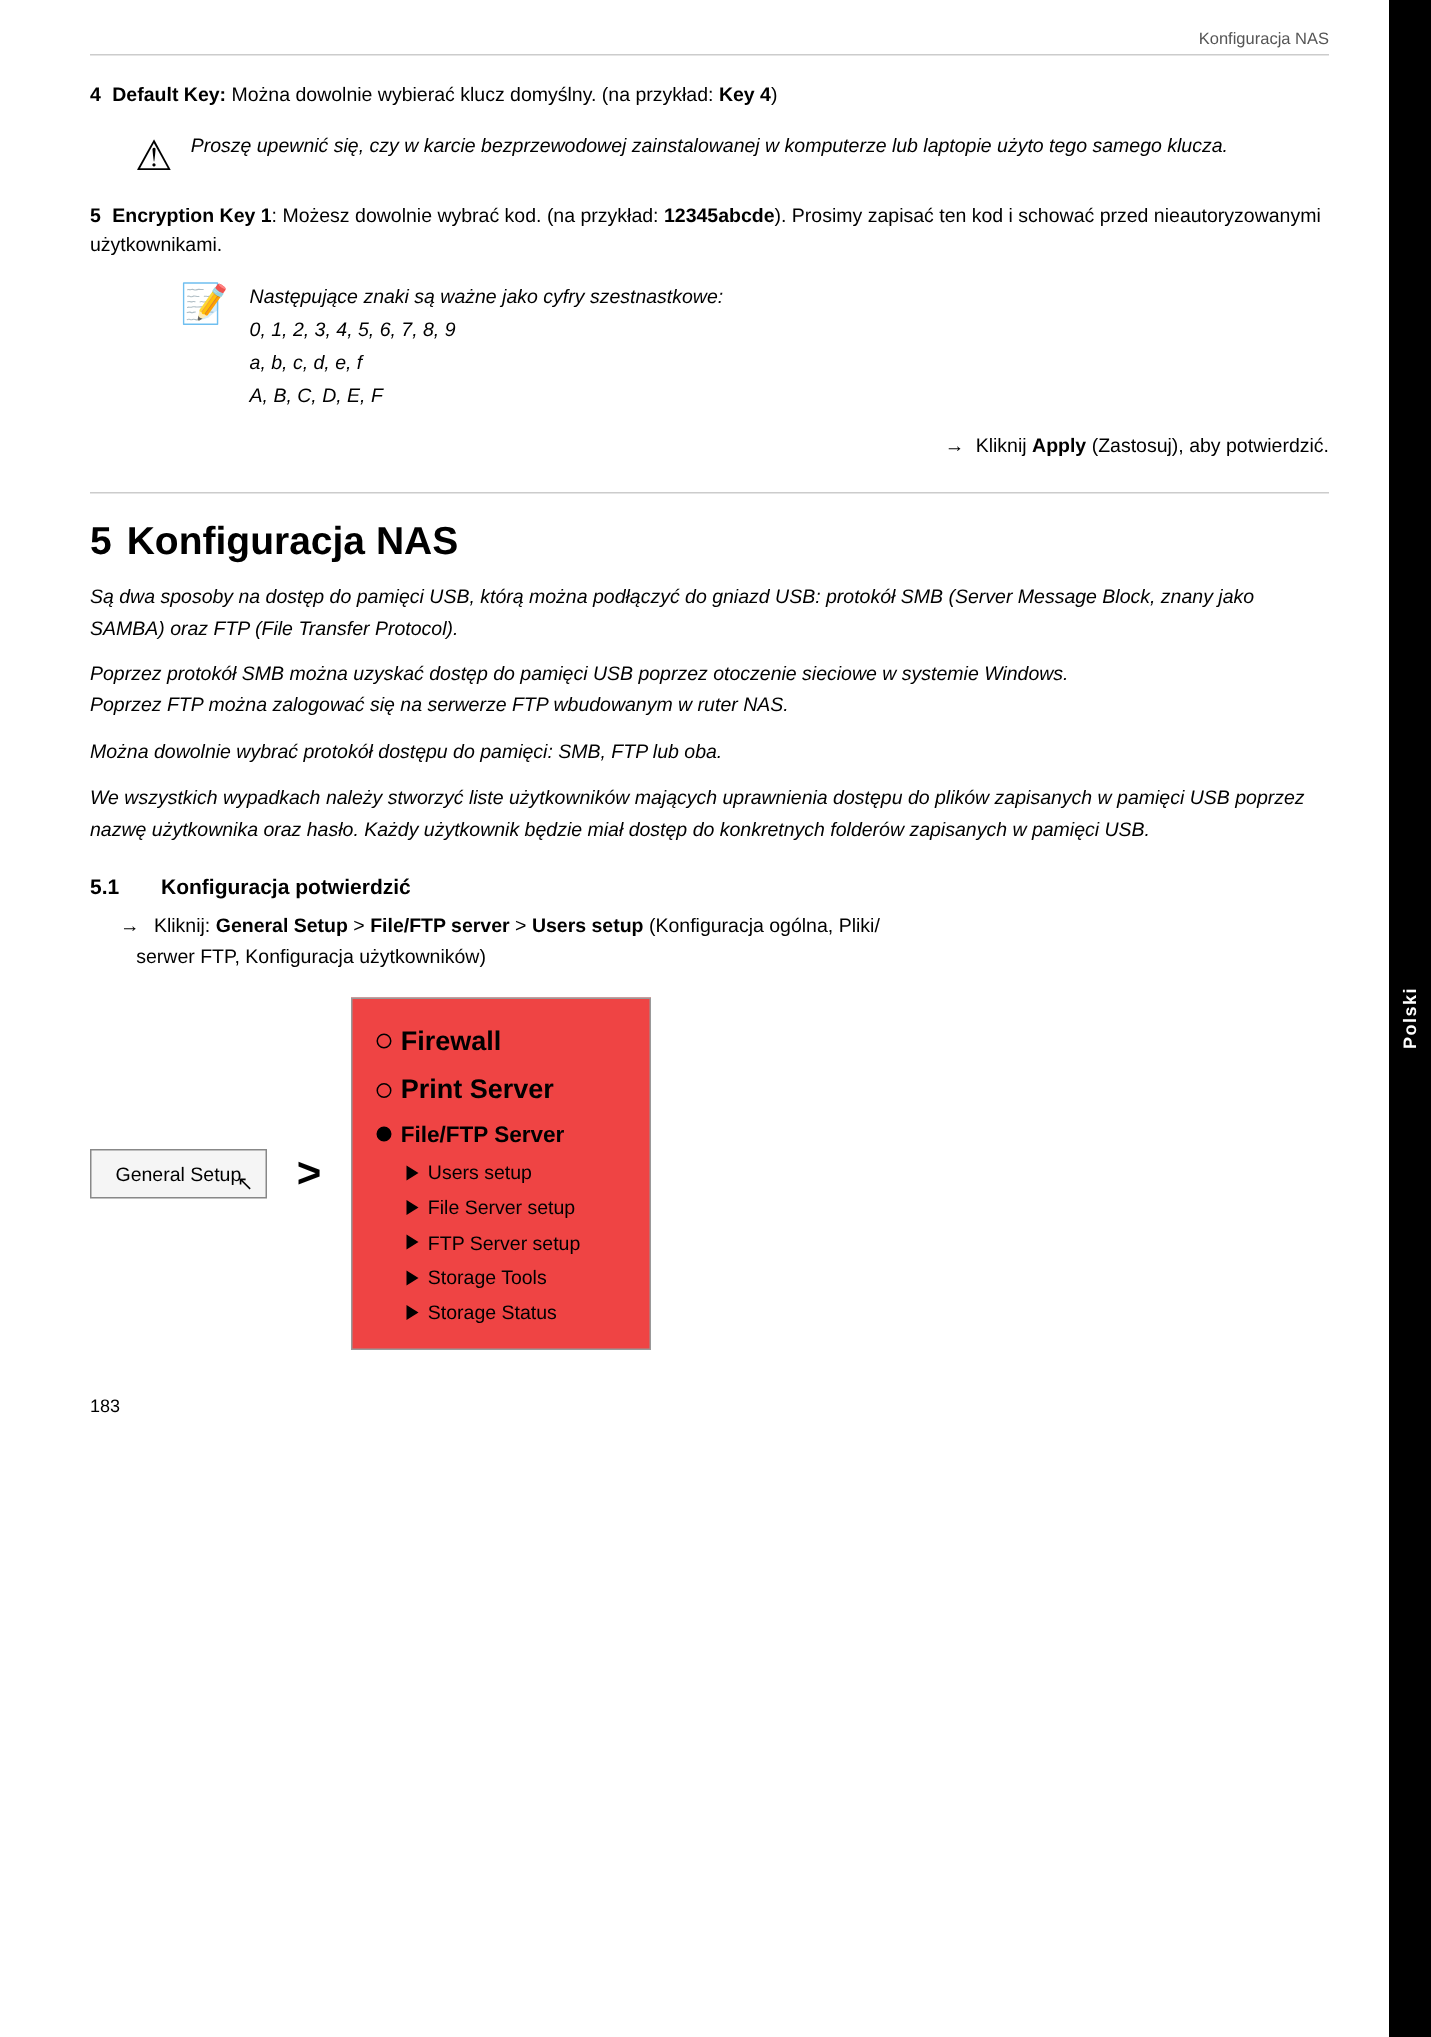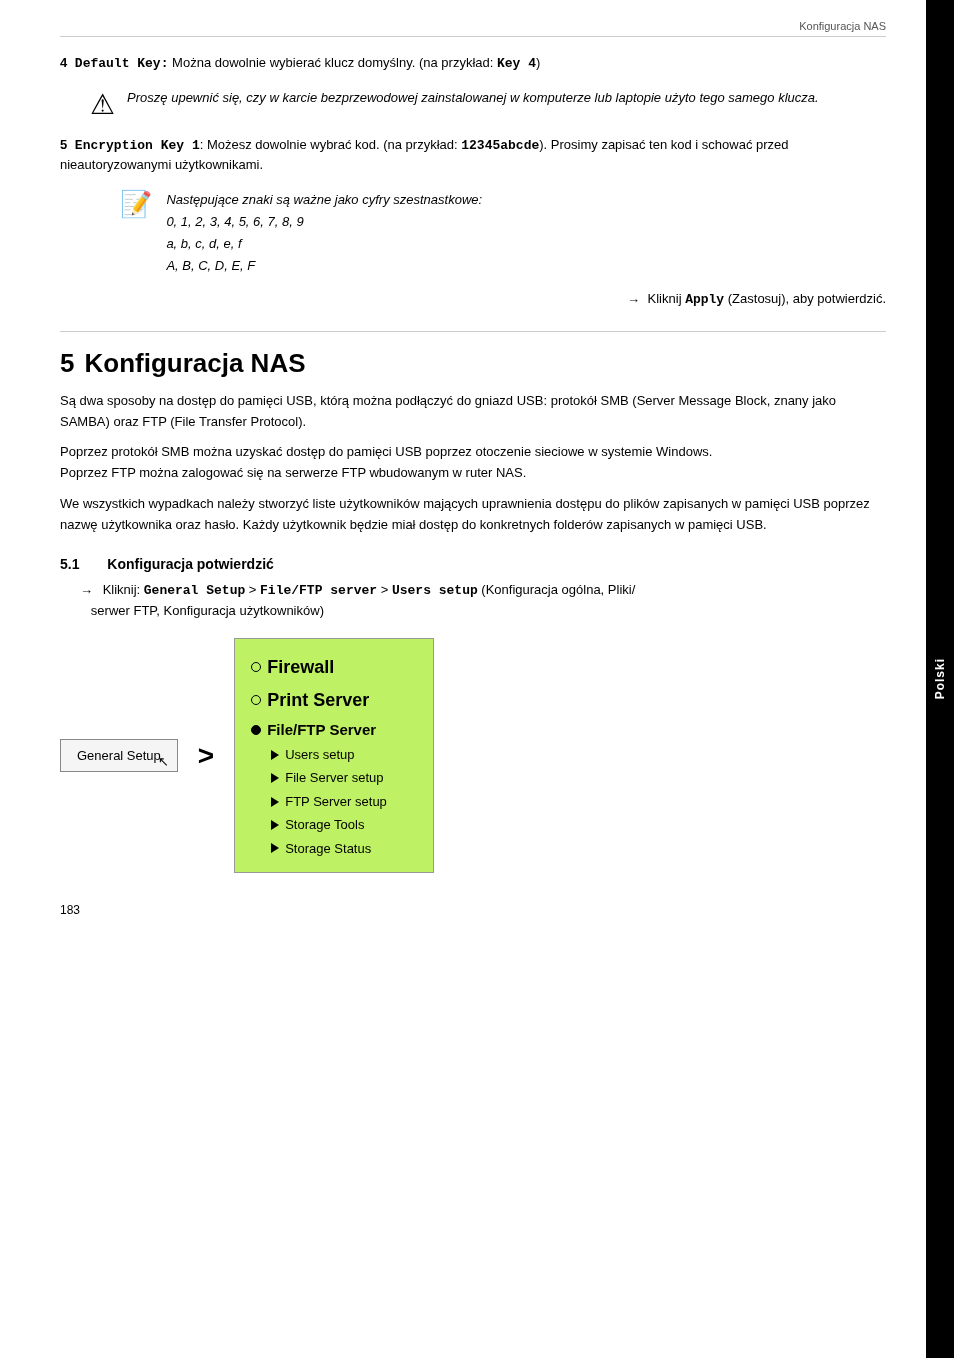--- a/index.html
+++ b/index.html
@@ -105,20 +105,21 @@
     h2.section-title .section-num {
       font-size: 26px;
     }
     .section-body {
       line-height: 1.6;
       margin-bottom: 10px;
       font-size: 13px;
     }
     .section-body p {
       margin-bottom: 10px;
+      font-style: italic;
     }
     h3.subsection-title {
       font-size: 14px;
       font-weight: bold;
       margin: 20px 0 8px 0;
     }
     .subsection-num {
       margin-right: 24px;
     }
     .nav-instruction {
@@ -149,21 +150,21 @@
       right: 8px;
       font-size: 13px;
     }
     .arrow-icon {
       font-size: 28px;
       font-weight: bold;
     }
     .menu-panel {
       border: 1px solid #999;
       padding: 12px 16px;
-      background: #bef264;
+      background: #ef4444;
       min-width: 200px;
       font-size: 13px;
       line-height: 1.8;
     }
     .menu-item {
       display: flex;
       align-items: center;
       gap: 6px;
     }
     .menu-item .radio-circle {
@@ -192,21 +193,21 @@
     .menu-item-label.large {
       font-size: 18px;
       font-weight: bold;
     }
     .submenu {
       margin-left: 20px;
     }
     .submenu .menu-item {
       font-size: 13px;
     }
-    .bold { font-weight: bold; font-family: Liberation Mono, monospace; }
+    .bold { font-weight: bold; }
     .page-number {
       text-align: left;
       font-size: 12px;
       margin-top: 30px;
       padding-right: 20px;
     }
     hr.divider {
       border: none;
       border-top: 1px solid #ccc;
       margin: 6px 0 16px 0;
@@ -265,20 +266,23 @@
 
     <div class="section-body">
       <p>
         <span>Są dwa sposoby na dostęp do pamięci USB, którą można podłączyć do gniazd USB: protokół SMB (Server Message Block, znany jako SAMBA) oraz FTP (File Transfer Protocol).</span>
       </p>
       <p>
         <span>Poprzez protokół SMB można uzyskać dostęp do pamięci USB poprzez otoczenie sieciowe w systemie Windows.</span><br>
         <span>Poprzez FTP można zalogować się na serwerze FTP wbudowanym w ruter NAS.</span>
       </p>
       <p>
+        <span>Można dowolnie wybrać protokół dostępu do pamięci: SMB, FTP lub oba.</span>
+      </p>
+      <p>
         <span>We wszystkich wypadkach należy stworzyć liste użytkowników mających uprawnienia dostępu do plików zapisanych w pamięci USB poprzez nazwę użytkownika oraz hasło. Każdy użytkownik będzie miał dostęp do konkretnych folderów zapisanych w pamięci USB.</span>
       </p>
     </div>
 
     <h3 class="subsection-title">
       <span class="subsection-num">5.1</span>
       <span>Konfiguracja potwierdzić</span>
     </h3>
 
     <div class="nav-instruction">

